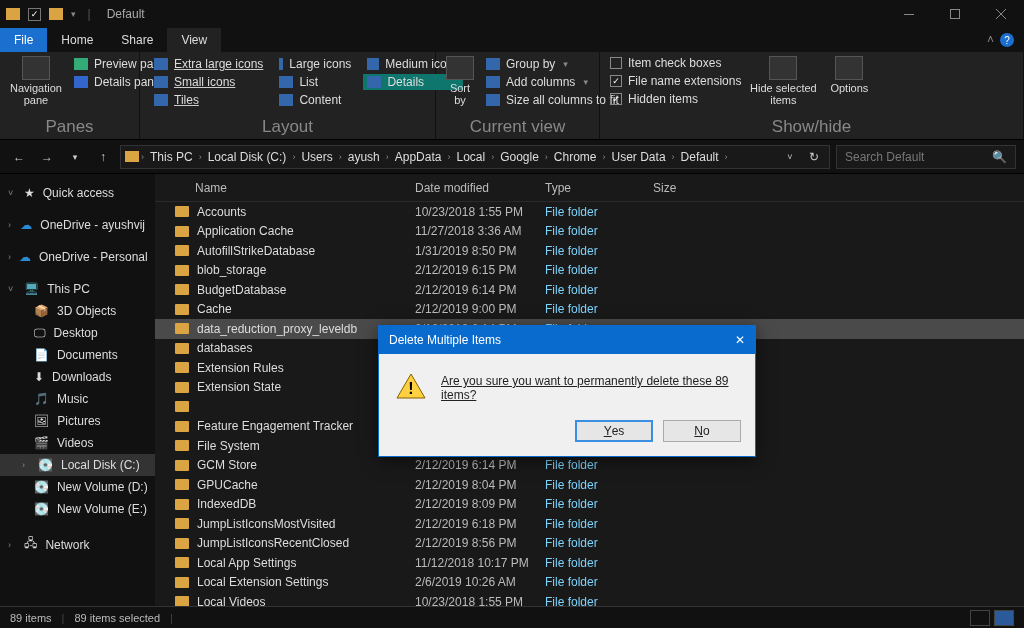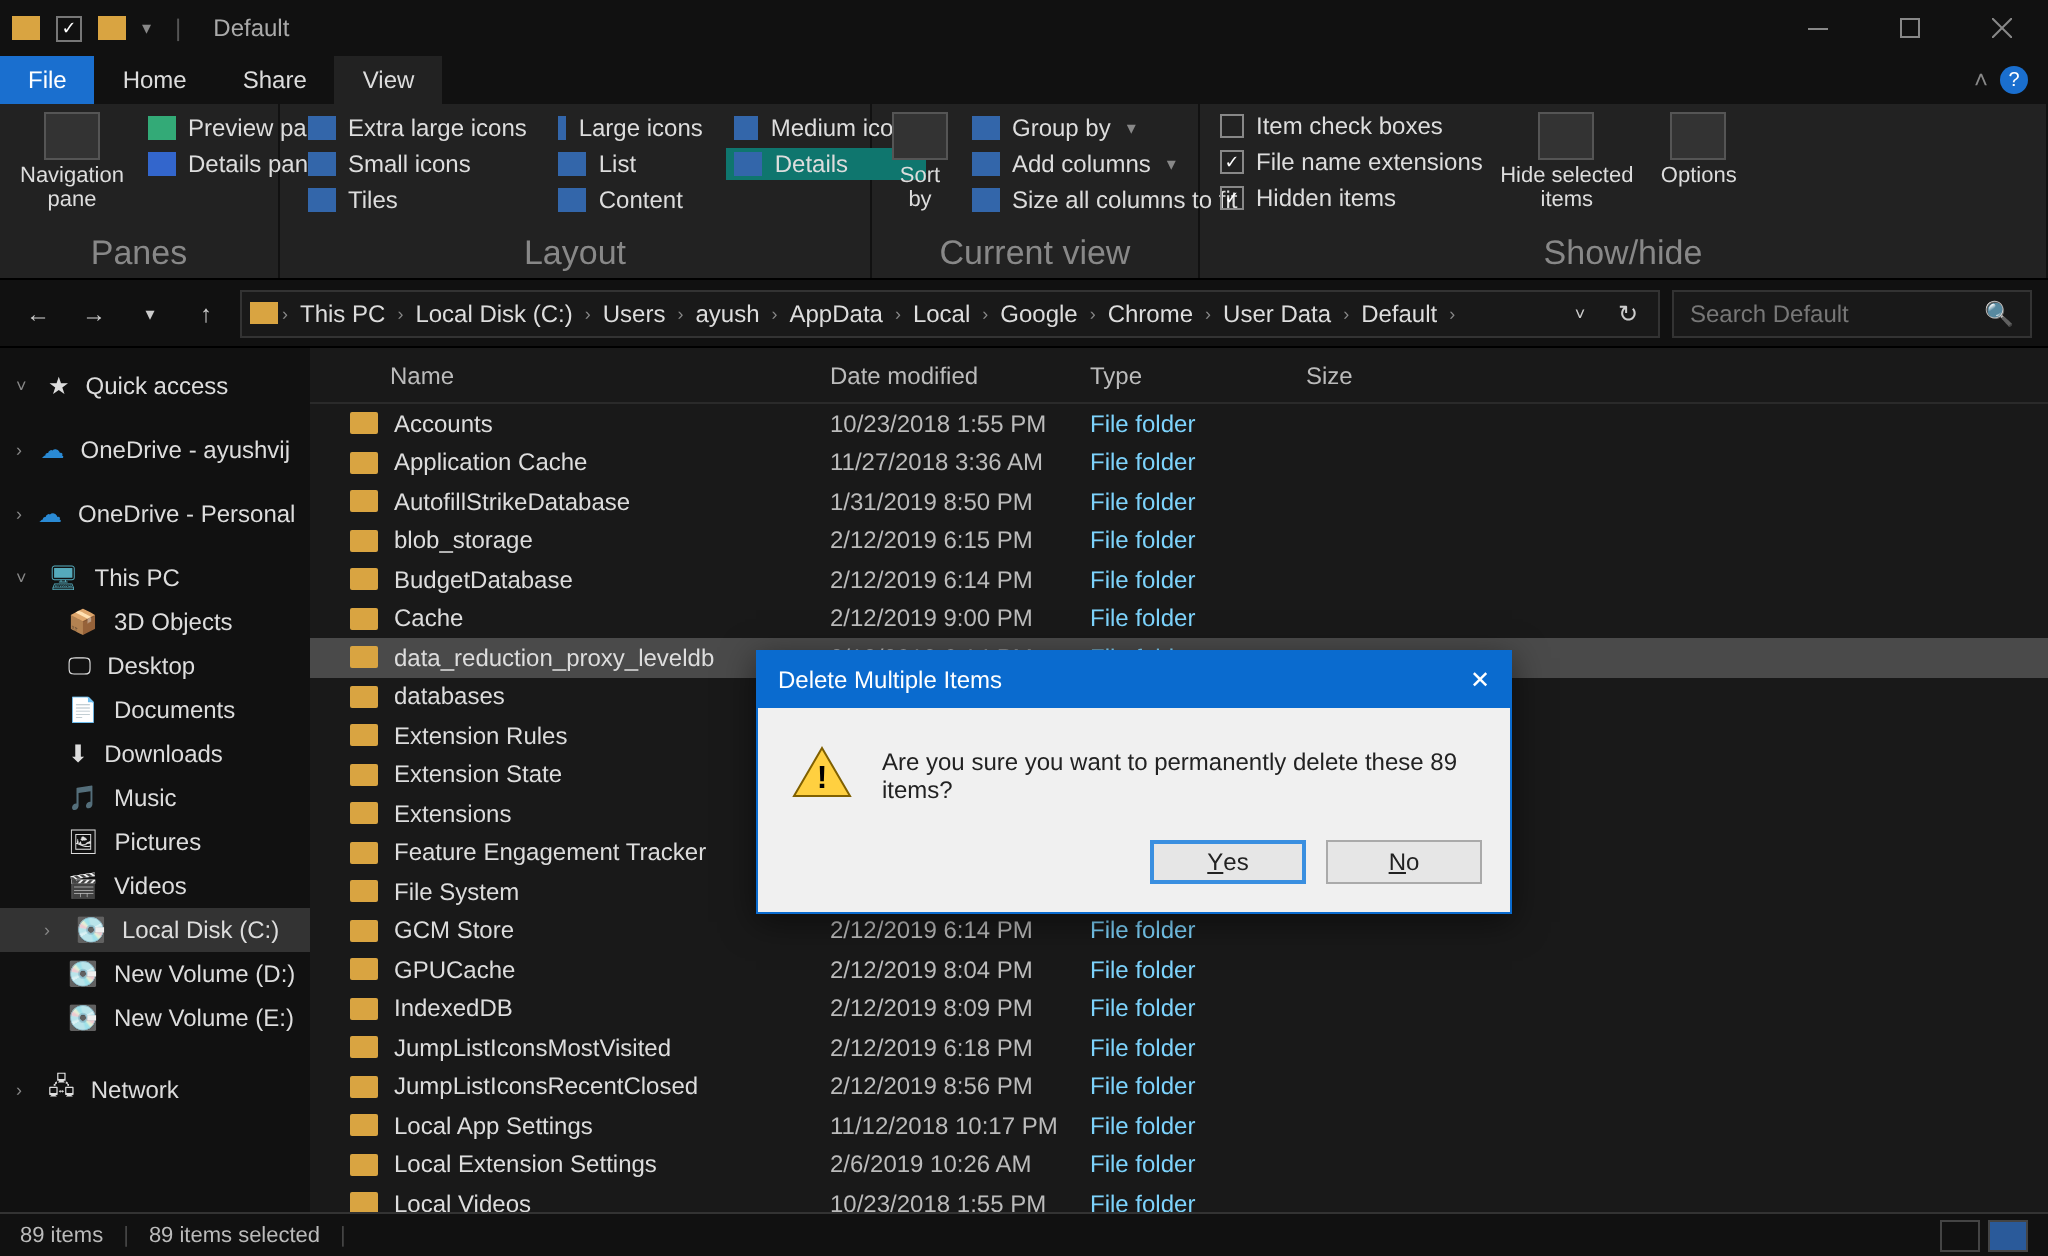--- a/index.html
+++ b/index.html
@@ -146,21 +146,21 @@
             <span class="ricon" style="background:#36c;"></span>
             <span>Details pane</span>
           </div>
       </div>
     </div>
     <div class="rg-label">Panes</div>
   </div>
 
   <div class="ribbon-group" style="width:296px;">
     <div class="rg-body">
-      <div class="rcol" style="width:130px;">
+      <div class="rcol" style="width:130px;text-decoration:underline;">
         <div class="ritem">
             <span class="ricon" style="background:#36a;"></span>
             <span>Extra large icons</span>
           </div>
         <div class="ritem">
             <span class="ricon" style="background:#36a;"></span>
             <span>Small icons</span>
           </div>
         <div class="ritem">
             <span class="ricon" style="background:#36a;"></span>
@@ -429,21 +429,20 @@
           <span class="c-type"></span>
         </div>
         <div class="row">
           <span class="ficon"></span>
           <span class="c-name">Extension State</span>
           <span class="c-date"></span>
           <span class="c-type"></span>
         </div>
         <div class="row">
           <span class="ficon"></span>
-          <span class="c-name">Extensions</span>
           <span class="c-date"></span>
           <span class="c-type"></span>
         </div>
         <div class="row">
           <span class="ficon"></span>
           <span class="c-name">Feature Engagement Tracker</span>
           <span class="c-date"></span>
           <span class="c-type"></span>
         </div>
         <div class="row">
@@ -520,19 +519,19 @@
     <span>Delete Multiple Items</span>
     <span style="cursor:default">✕</span>
   </div>
   <div class="dbody">
     <div class="warnicon">
       <svg width="32" height="28">
           <polygon points="16,2 30,26 2,26" fill="#ffd040" stroke="#806000"></polygon>
           <text x="16" y="22" text-anchor="middle" font-size="16" font-weight="bold" fill="#000">!</text>
         </svg>
     </div>
-    <div style="padding-top:2px;">Are you sure you want to permanently delete these 89 items?</div>
+    <div style="padding-top:2px;text-decoration:underline;">Are you sure you want to permanently delete these 89 items?</div>
   </div>
   <div class="dbtns">
     <div class="dbtn focus"><u>Y</u>es</div>
     <div class="dbtn"><u>N</u>o</div>
   </div>
 </div>
 
 </body></html>

